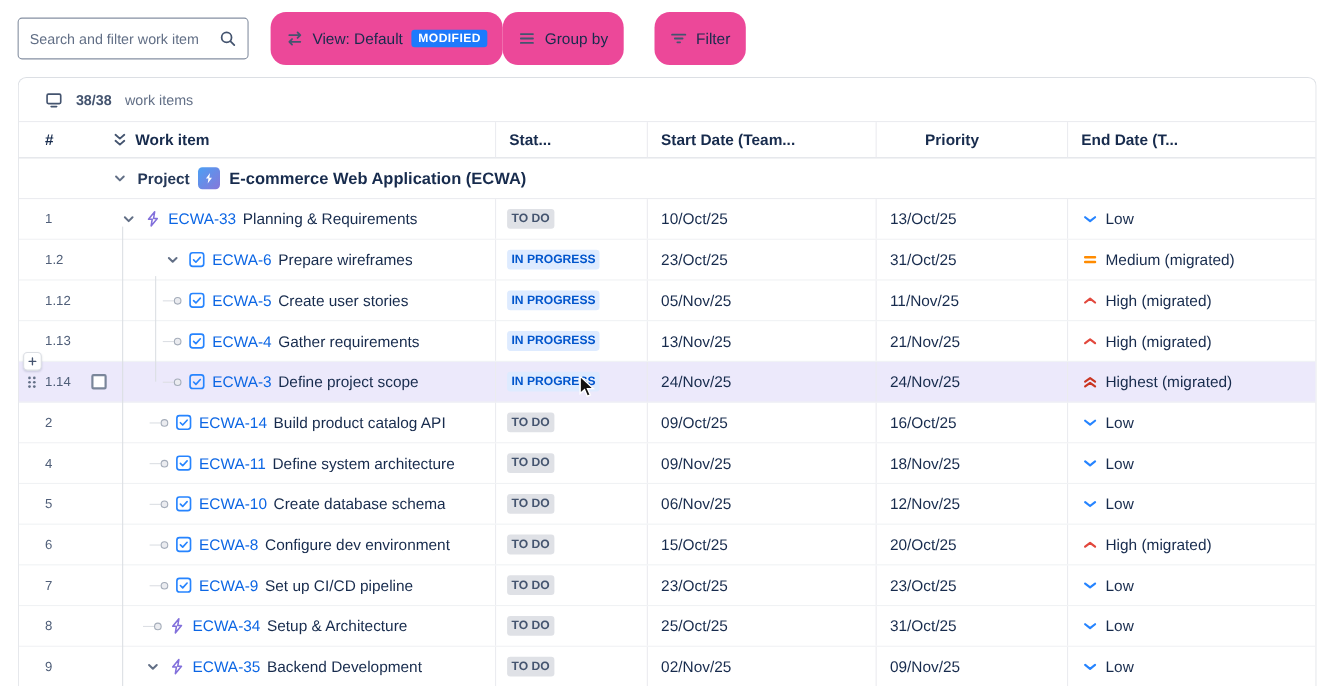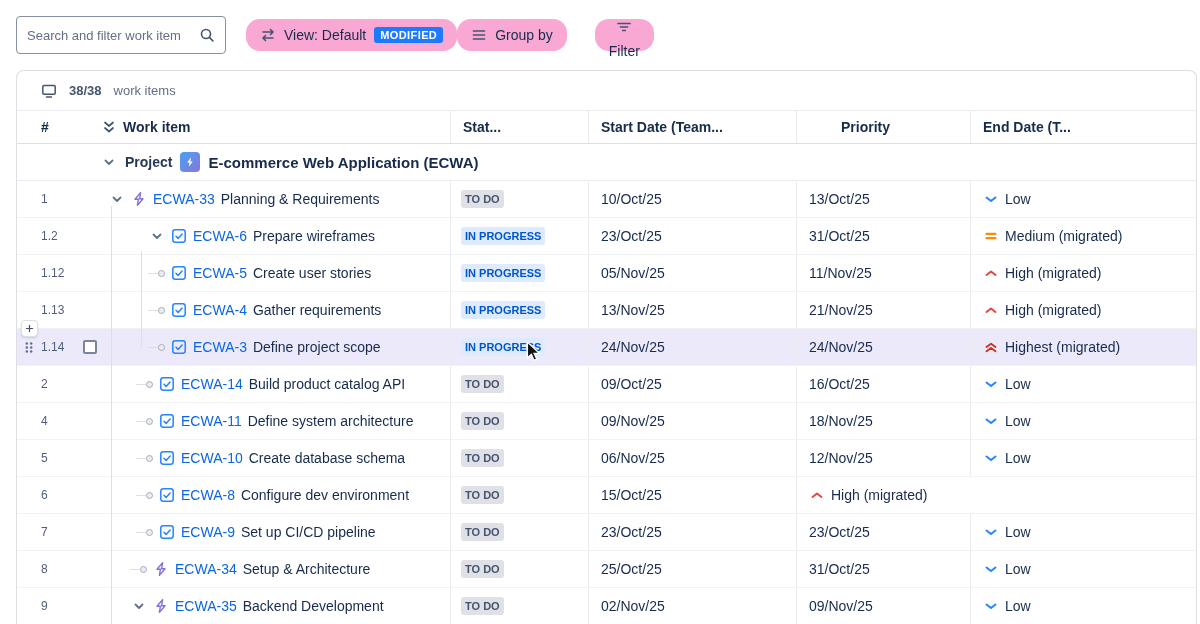--- a/index.html
+++ b/index.html
@@ -12,26 +12,26 @@
   .icon-16 { width:16px; height:16px; display:inline-flex; flex:none; }
   .icon-16 svg, .icon-12 svg { width:100%; height:100%; display:block; }
 
   
   .toolbar { position:absolute; top:16px; left:16px; right:0; height:38px; display:flex; align-items:center; }
   .search-box { width:210px; height:38px; border:1px solid #8590A2; border-radius:4px;
     display:flex; align-items:center; padding:0 10px; background:#fff; }
   .search-box input { flex:1; border:none; outline:none; min-width:0;
     font:13px "Liberation Sans",sans-serif; color:#172B4D; background:transparent; }
   .search-box input::placeholder { color:#626F86; }
-  .btn { height:32px; display:flex; align-items:center; gap:8px; background:#f9a8d4;
+  .btn { height:48px; display:flex; align-items:center; gap:8px; background:#ec4899;
     border:none; border-radius:14px; padding:0 14px; cursor:pointer;
     font:14px "Liberation Sans",sans-serif; color:#172B4D; }
   .view-btn { margin-left:20px; }
   .groupby-btn { }
-  .filter-btn { margin-left:28px;flex-direction:column; }
+  .filter-btn { margin-left:28px; }
   .badge { background:var(--badge-blue); color:#fff; font-size:11px; font-weight:700;
     padding:2px 6px; border-radius:3px; letter-spacing:.4px; }
 
   
   .card { position:absolute; top:70px; left:16px; right:3px; bottom:0;
     border:1px solid #DCDFE4; border-bottom:none; border-radius:8px 8px 0 0;
     background:#fff; overflow:hidden; }
   .count-row { height:40px; display:flex; align-items:center; gap:12px; padding-left:24px;
     border-bottom:1px solid #EBECF0; font-size:13px; }
   .count-bold { font-weight:700; color:#44546F; }
@@ -457,20 +457,21 @@
               <rect x="1.8" y="1.8" width="12.4" height="12.4" rx="2.4"></rect>
               <path d="M5 8.3l2.1 2.1 4-4.4"></path>
             </svg></span>
       <a class="key">ECWA-8</a>
       <span class="summary">Configure dev environment</span>
     </div>
     <div class="cell c-status bordered">
       <span class="lozenge todo">TO DO</span>
     </div>
     <div class="cell c-start bordered">15/Oct/25</div>
+    <div class="cell c-end bordered">20/Oct/25</div>
     <div class="cell c-priority bordered">
       <span class="prio-icon high"><svg viewBox="0 0 16 16" fill="none" stroke="currentColor" stroke-width="2" stroke-linecap="round" stroke-linejoin="round">
               <path d="M3.5 10 8 6.5l4.5 3.5"></path>
             </svg></span>
       <span class="prio-label">High (migrated)</span>
     </div>
   </div>
       <div class="row grid">
     <div class="cell c-num">
       <span class="row-num">7</span>

